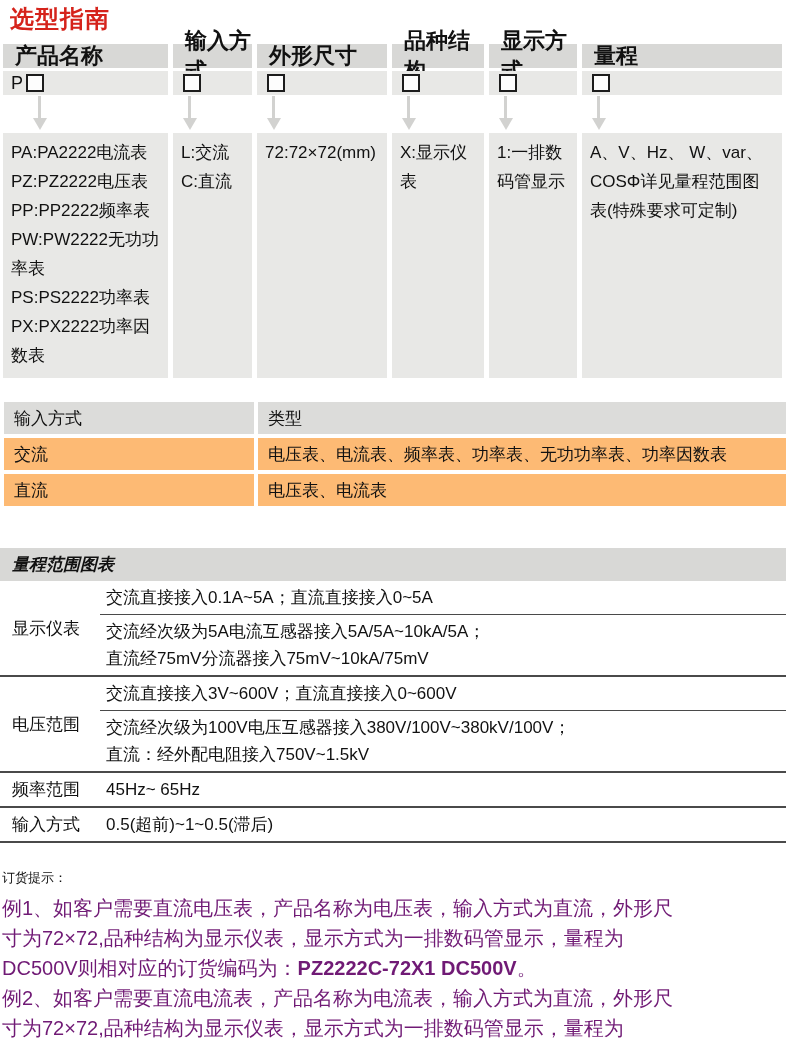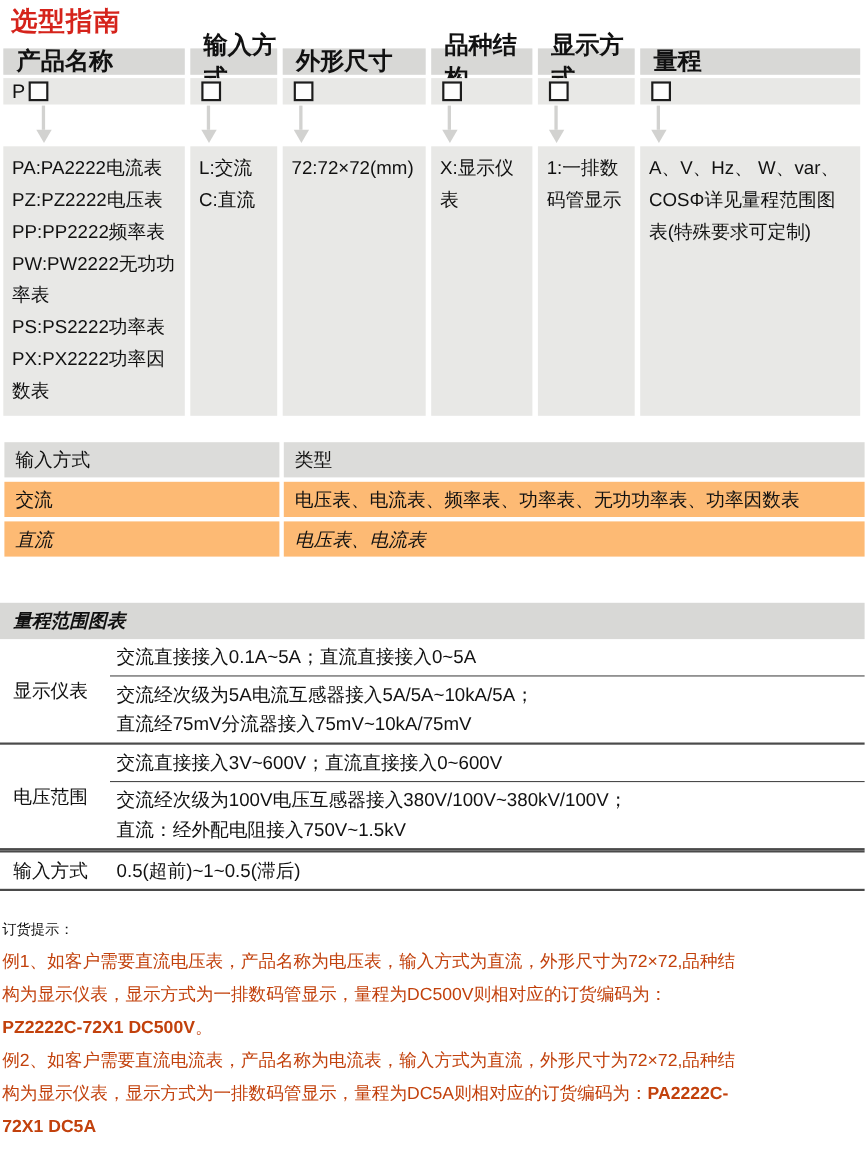--- a/index.html
+++ b/index.html
@@ -50,21 +50,21 @@
   .a3{left:10px;} .a4{left:10px;} .a5{left:10px;}
   .sel-content .sel-cell{
     min-height:221px;padding:5px 8px 8px 8px;
     font-size:17px;line-height:29px;color:#111;
   }
   .pre{white-space:pre-line;}
 
   
   .t2{margin:24px 0 0 0;width:786px;}
   .t2-row{display:flex;column-gap:4px;margin-bottom:4px;}
-  .t2-row:last-child{margin-bottom:16px;font-style:italic;}
+  .t2-row:last-child{margin-bottom:16px;}
   .t2-a,.t2-b{
     box-sizing:border-box;background:#fdba74;height:32px;
     display:flex;align-items:center;font-size:17px;color:#111;
   }
   .t2-a{width:250px;margin-left:4px;padding-left:10px;}
   .t2-b{flex:1;padding-left:10px;}
   .t2-head .t2-a,.t2-head .t2-b{background:#dcdcda;}
 
   
   .t3{margin-top:42px;width:786px;}
@@ -82,21 +82,21 @@
   .t3-content{flex:1;}
   .t3-entry{
     padding:3px 0 3px 6px;font-size:17px;line-height:27px;color:#111;
   }
   .t3-entry + .t3-entry{border-top:1.5px solid #4a4a4a;}
   .t3-sep{border-top:2px solid #4a4a4a;height:0;}
 
   
   .notes{margin:20px 0 0 2px;padding-right:4px;}
   .notes-title{font-size:13px;line-height:30px;color:#111;}
-  .note{margin:0;font-size:16px;line-height:30px;color:#c2410c;}
+  .note{margin:0;font-size:20px;line-height:30px;color:#701a75;}
   .note .code{font-weight:bold;}
 </style>
 </head>
 <body>
 
 <div class="page">
 
   <h1 class="title">选型指南</h1>
 
   <div class="sel-table">
@@ -218,20 +218,26 @@
     <div class="t3-group">
       <div class="t3-label">电压范围</div>
       <div class="t3-content">
         <div class="t3-entry pre">交流直接接入3V~600V；直流直接接入0~600V</div>
         <div class="t3-entry pre">交流经次级为100V电压互感器接入380V/100V~380kV/100V；
 直流：经外配电阻接入750V~1.5kV</div>
       </div>
     </div>
     <div class="t3-sep"></div>
 
+    <div class="t3-group">
+      <div class="t3-label">频率范围</div>
+      <div class="t3-content">
+        <div class="t3-entry pre">45Hz~ 65Hz</div>
+      </div>
+    </div>
     <div class="t3-sep"></div>
 
     <div class="t3-group">
       <div class="t3-label">输入方式</div>
       <div class="t3-content">
         <div class="t3-entry pre">0.5(超前)~1~0.5(滞后)</div>
       </div>
     </div>
     <div class="t3-sep"></div>
   </div>

